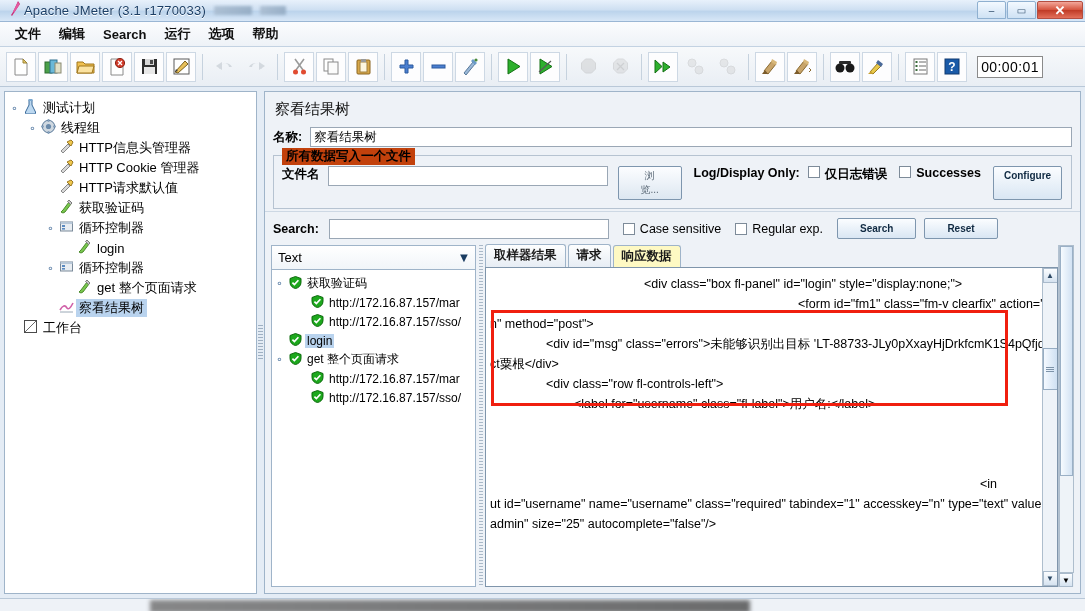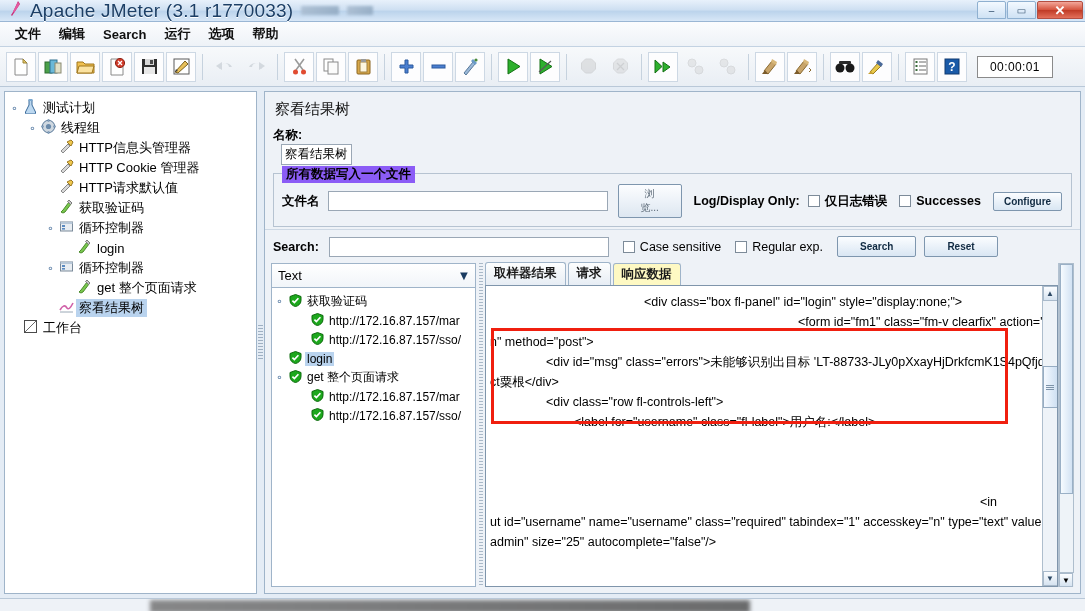--- a/index.html
+++ b/index.html
@@ -11,21 +11,21 @@
   }
   
   #titlebar {
     height:22px; position:relative;
     background:linear-gradient(to bottom,#e8f1fb 0%,#cfe0f2 45%,#bcd4ec 55%,#d8e7f7 100%);
     border-bottom:1px solid #9ab6d4;
     display:flex; align-items:center;
   }
   #titlebar .tb-icon { width:18px; margin-left:6px; text-align:center; }
   #titlebar .tb-title {
-    font-size:19px; color:#1c3f66; margin-left:6px; letter-spacing:.2px;
+    font-size:13px; color:#1c3f66; margin-left:0; letter-spacing:.2px;
     text-shadow:0 1px 0 #fff;
   }
   .blurblock { display:inline-block; height:9px; margin-left:8px; vertical-align:middle;
     background:linear-gradient(to right,#a9bcd0,#90a8c0); filter:blur(1.6px); opacity:.85; border-radius:1px;}
   .wbtns { position:absolute; right:2px; top:1px; display:flex; }
   .wbtn {
     width:29px; height:18px; margin-left:1px; border:1px solid #8fb0d0;
     border-radius:2px 2px 0 0; display:flex; align-items:center; justify-content:center;
     background:linear-gradient(to bottom,#f3f9ff,#cfe2f4); color:#33516e; font-size:10px;
   }
@@ -45,22 +45,22 @@
   }
   .tgroup { display:flex; align-items:center; padding:0 3px; }
   .tsep { width:1px; height:26px; background:#c6d2de; margin:0 2px; }
   .tbtn {
     width:30px; height:30px; margin:0 1px; border:1px solid transparent;
     display:flex; align-items:center; justify-content:center; position:relative;
   }
   .tbtn.framed { border-color:#cdd8e4; background:#fdfdfe; }
   .tbtn.dis { opacity:.33; }
   .timerbox {
-    margin-left:6px; width:76px; height:22px; border:1px solid #8a8a8a; background:#fff;
-    font-family:"Liberation Sans", sans-serif; font-size:12px;
+    margin-left:6px; width:66px; height:22px; border:1px solid #8a8a8a; background:#fff;
+    font-family:"Liberation Sans", sans-serif; font-size:14px;
     display:flex; align-items:center; justify-content:center; letter-spacing:.4px;
   }
   
   #main { height:511px; display:flex; background:#e4ecf5; }
   #leftpane {
     width:253px; background:#fff; border:1px solid #9fb4c9; margin:4px 0 4px 4px;
     position:relative; overflow:hidden;
   }
   .treewrap { padding:6px 2px 2px 4px; }
   .tnode { display:flex; align-items:center; height:20px; white-space:nowrap; font-size:13px;}
@@ -69,29 +69,29 @@
   .handle { width:11px; text-align:center; color:#5b7fa6; font-size:10px; }
   .ticon { width:20px; text-align:center; }
   #vsplit { width:7px; background:#e4ecf5; display:flex; align-items:center; justify-content:center;}
   #vsplit .grip { width:5px; height:36px;
     background:repeating-linear-gradient(to bottom,#9fb0c2 0 1px,transparent 1px 3px); }
   #rightpane {
     flex:1; background:#eef2f7; border:1px solid #9fb4c9; margin:4px 4px 4px 0;
     display:flex; flex-direction:column; overflow:hidden;
   }
   .panel-title { font-size:15px; padding:8px 10px 6px 10px; color:#111; }
-  .frow { display:flex; align-items:flex-start; padding:2px 8px;flex-direction:column; }
+  .frow { display:flex; align-items:center; padding:2px 8px; }
   .flabel { font-weight:bold; font-size:12.5px; }
   .finput {
     flex:1; height:20px; background:#fff; border:1px solid #9aa7b5; margin-left:8px;
     font-size:12.5px; padding:1px 3px; display:flex; align-items:center;
   }
   .groupbox { margin:6px 8px 2px 8px; border:1px solid #b6c3d1; position:relative; padding:10px 8px 8px 8px;}
   .groupbox > .gtitle {
-    position:absolute; top:-8px; left:8px; background:#8b5cf6; padding:0 4px;
+    position:absolute; top:-8px; left:8px; background:#c2410c; padding:0 4px;
     font-weight:bold; font-size:12.5px;
   }
   .btn {
     border:1px solid #7e96ae; border-radius:2px; padding:3px 10px; font-size:10px;
     background:linear-gradient(to bottom,#fbfdff,#d9e6f3); color:#102a42;
   }
   .btn.small { padding:2px 22px; font-size:10px; color:#5a6876;
      background:linear-gradient(to bottom,#fcfdff,#dde7f1); }
   .cbx { width:12px; height:12px; border:1px solid #7d8b99; background:#fff; display:inline-block; }
   .cblabel { font-size:12.5px; margin-left:5px; font-weight:bold; }
@@ -506,21 +506,21 @@
 
     <div class="panel-title">察看结果树</div>
 
     <div class="frow">
       <span class="flabel">名称:</span>
       <span class="finput">察看结果树</span>
     </div>
 
     <div class="groupbox">
       <span class="gtitle">所有数据写入一个文件</span>
-      <div style="display:flex; align-items:center;">
+      <div style="display:flex; ">
         <span class="flabel">文件名</span>
         <span class="finput" style="flex:0 0 280px;"></span>
         <span class="btn small" style="margin-left:10px; width:64px; text-align:center;">浏览...</span>
         <span style="margin-left:12px; font-weight:bold; font-size:12.5px;">Log/Display Only:</span>
         <span class="cbx" style="margin-left:8px;"></span>
         <span class="cblabel">仅日志错误</span>
         <span class="cbx" style="margin-left:12px;"></span>
         <span class="cblabel">Successes</span>
         <span class="btn" style="margin-left:12px; font-weight:bold;">Configure</span>
       </div>

